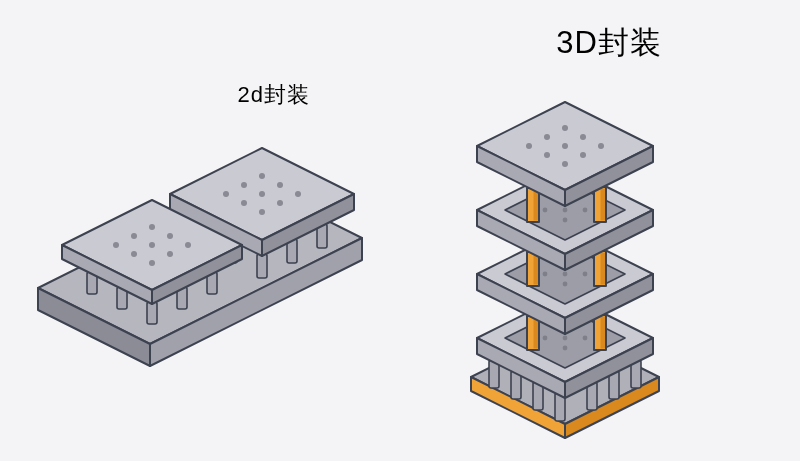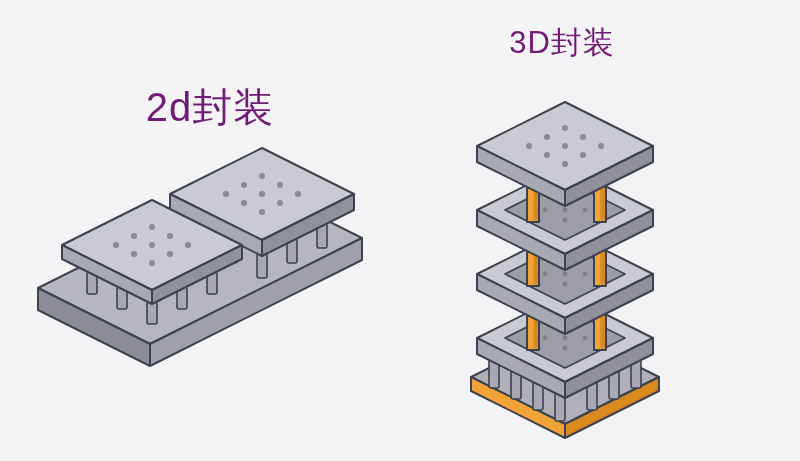--- a/index.html
+++ b/index.html
@@ -3,25 +3,25 @@
 <meta charset="utf-8">
 <style>
   html,body{margin:0;padding:0;}
   body{
     width:800px;height:461px;overflow:hidden;
     background:var(--bg,#f4f3f5);
     font-family:"Liberation Sans","DejaVu Sans",sans-serif;
   }
   .stage{position:relative;width:800px;height:461px;}
   .title{
-    position:absolute;text-align:center;
-    color:#701a75;font-weight:500;letter-spacing:1px;
+    position:absolute;text-align:right;
+    color:#000000;font-weight:500;letter-spacing:1px;
     user-select:none;
   }
-  .title-2d{left:110px;top:80px;width:200px;font-size:40px;}
+  .title-2d{left:110px;top:80px;width:200px;font-size:22px;}
   .title-3d{left:462px;top:22px;width:200px;font-size:31px;}
   svg.scene{position:absolute;left:0;top:0;}
   svg.scene *{stroke-linejoin:round;stroke-linecap:round;}
   .s2{stroke:var(--outline);stroke-width:2px;}
   .s16{stroke:var(--outline);stroke-width:1.6px;}
   .f-board-top{fill:var(--board-top);}
   .f-board-left{fill:var(--board-left);}
   .f-board-right{fill:var(--board-right);}
   .f-chip-top{fill:var(--chip-top);}
   .f-chip-left{fill:var(--chip-left);}

